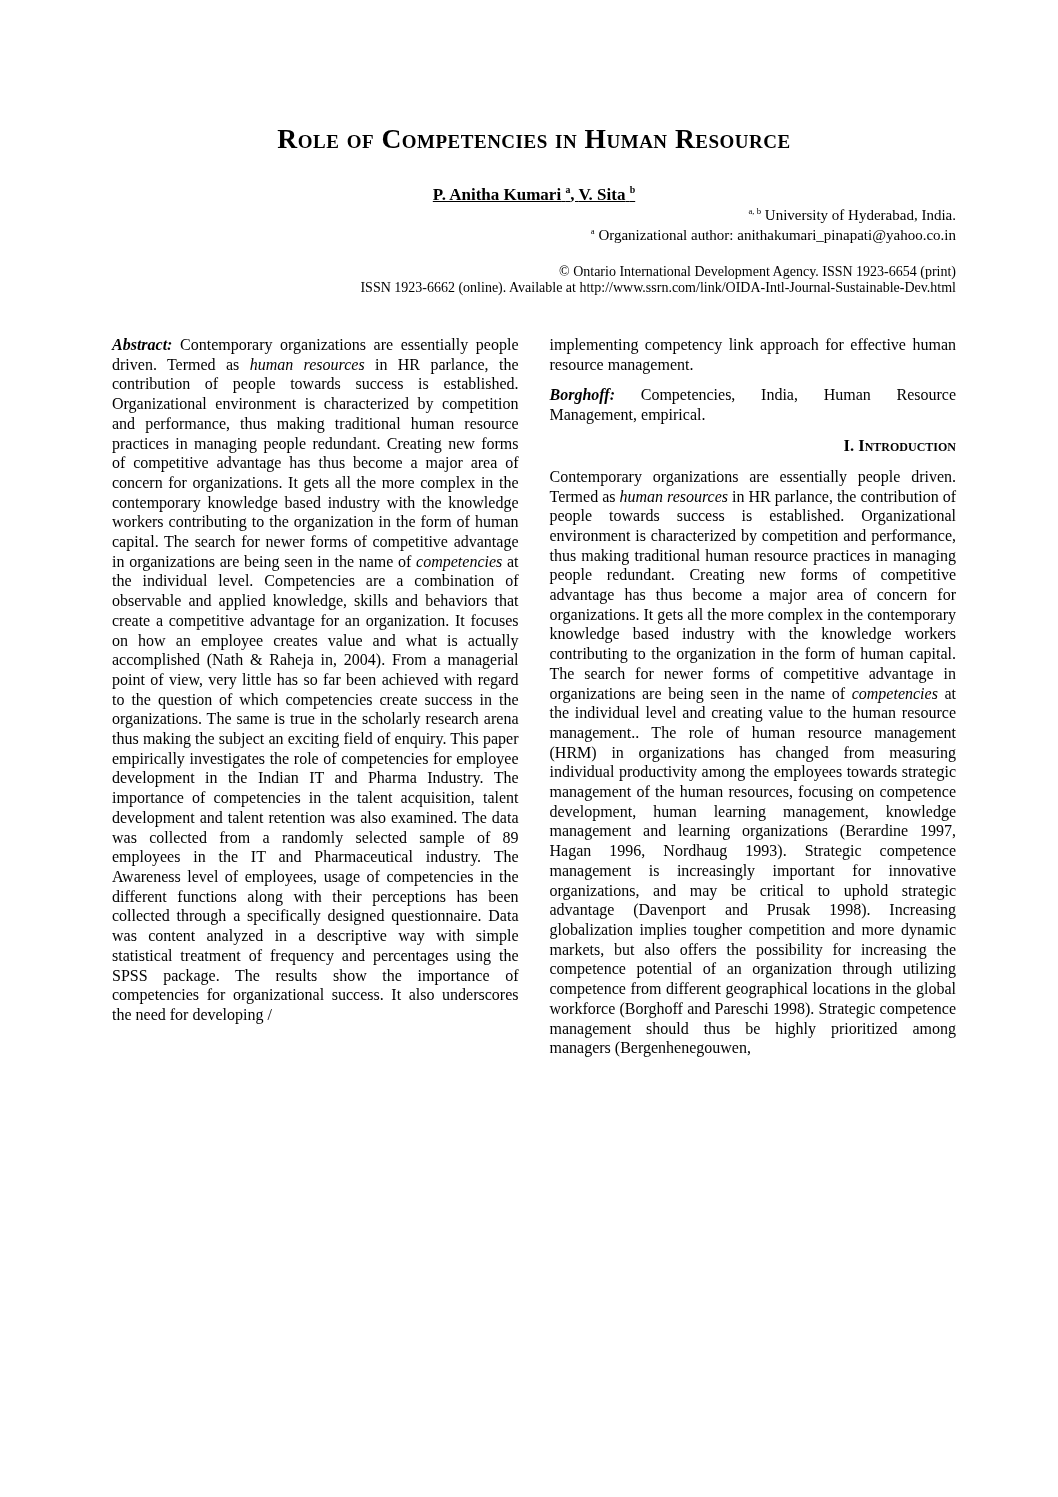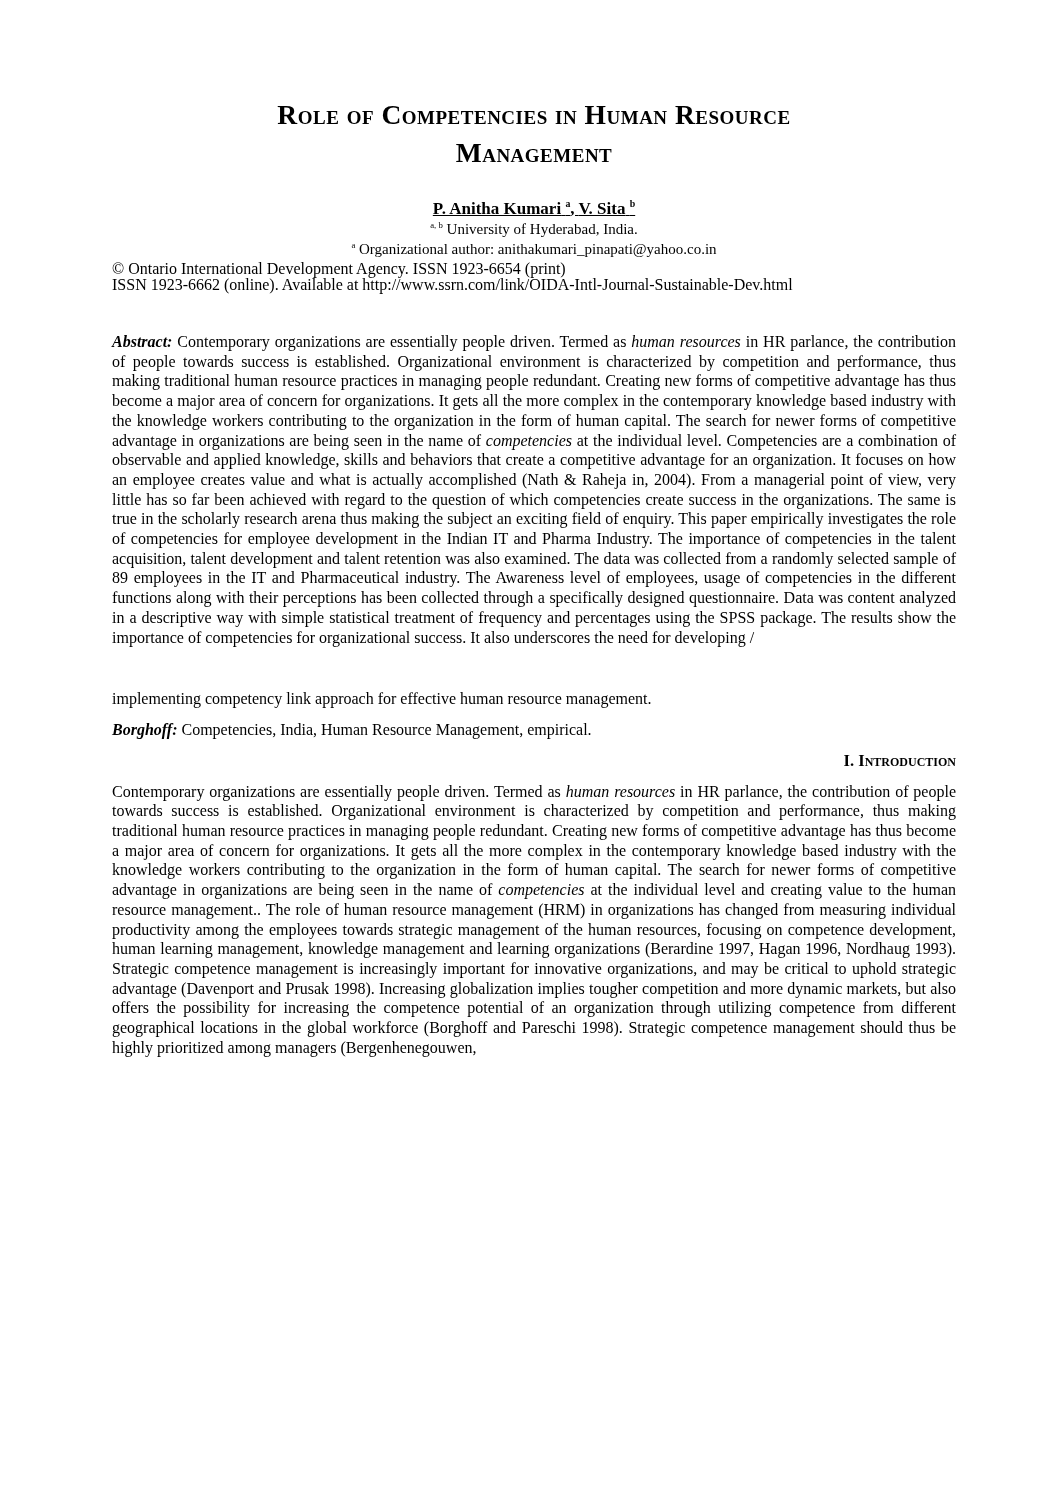--- a/index.html
+++ b/index.html
@@ -11,59 +11,58 @@
     width: 1058px;
     height: 1497px;
     overflow: hidden;
     color: #000000;
     font-family: "Liberation Serif", serif;
   }
   .page {
     box-sizing: border-box;
     width: 1058px;
     height: 1497px;
-    padding: 96px 102px 0 112px;
+    padding: 120px 102px 0 112px;
   }
   .title-block {
     text-align: center;
     font-weight: bold;
     font-variant: small-caps;
     font-size: 27.5px;
     line-height: 38px;
     letter-spacing: 0.5px;
   }
   .authors-line {
     margin-top: 26px;
     text-align: center;
     font-weight: bold;
     font-size: 17px;
     line-height: 21px;
     text-decoration: underline;
   }
   .affil-line {
-    text-align: center;
+    text-align: right;
     font-size: 15px;
     line-height: 20px;
   }
   sup.sp {
     font-size: 0.58em;
     vertical-align: super;
     line-height: 0;
   }
   .imprint {
-    margin-top: 2px;
-    text-align: left;
-    font-size: 16px;
+    margin-top: 19px;
+    text-align: right;
+    font-size: 14px;
     line-height: 15.5px;
   }
   .columns {
     display: flex;
     gap: 31px;
     margin-top: 40px;
-    flex-direction: column;
   }
   .col {
     flex: 1 1 0;
     min-width: 0;
     font-size: 16px;
     line-height: 19.7px;
     text-align: justify;
   }
   .para {
     margin: 0 0 11px 0;
@@ -79,21 +78,20 @@
     margin: 11px 0 11px 0;
   }
 </style>
 </head>
 <body>
 
 <div class="page">
 
   <div class="title-block">
     <div>Role of Competencies in Human Resource</div>
-    <div>Management</div>
   </div>
 
   <div class="authors-line"><span>P. Anitha Kumari</span>&nbsp;<sup class="sp">a</sup><span>, </span><span>V. Sita</span>&nbsp;<sup class="sp">b</sup></div>
 
   <div class="affil-line"><sup class="sp">a, b</sup><span> University of  Hyderabad, India.</span></div>
 
   <div class="affil-line"><sup class="sp">a</sup><span> Organizational author: anithakumari_pinapati@yahoo.co.in</span></div>
 
   <div class="imprint">
     <div>© Ontario International Development Agency. ISSN 1923-6654 (print)</div>

